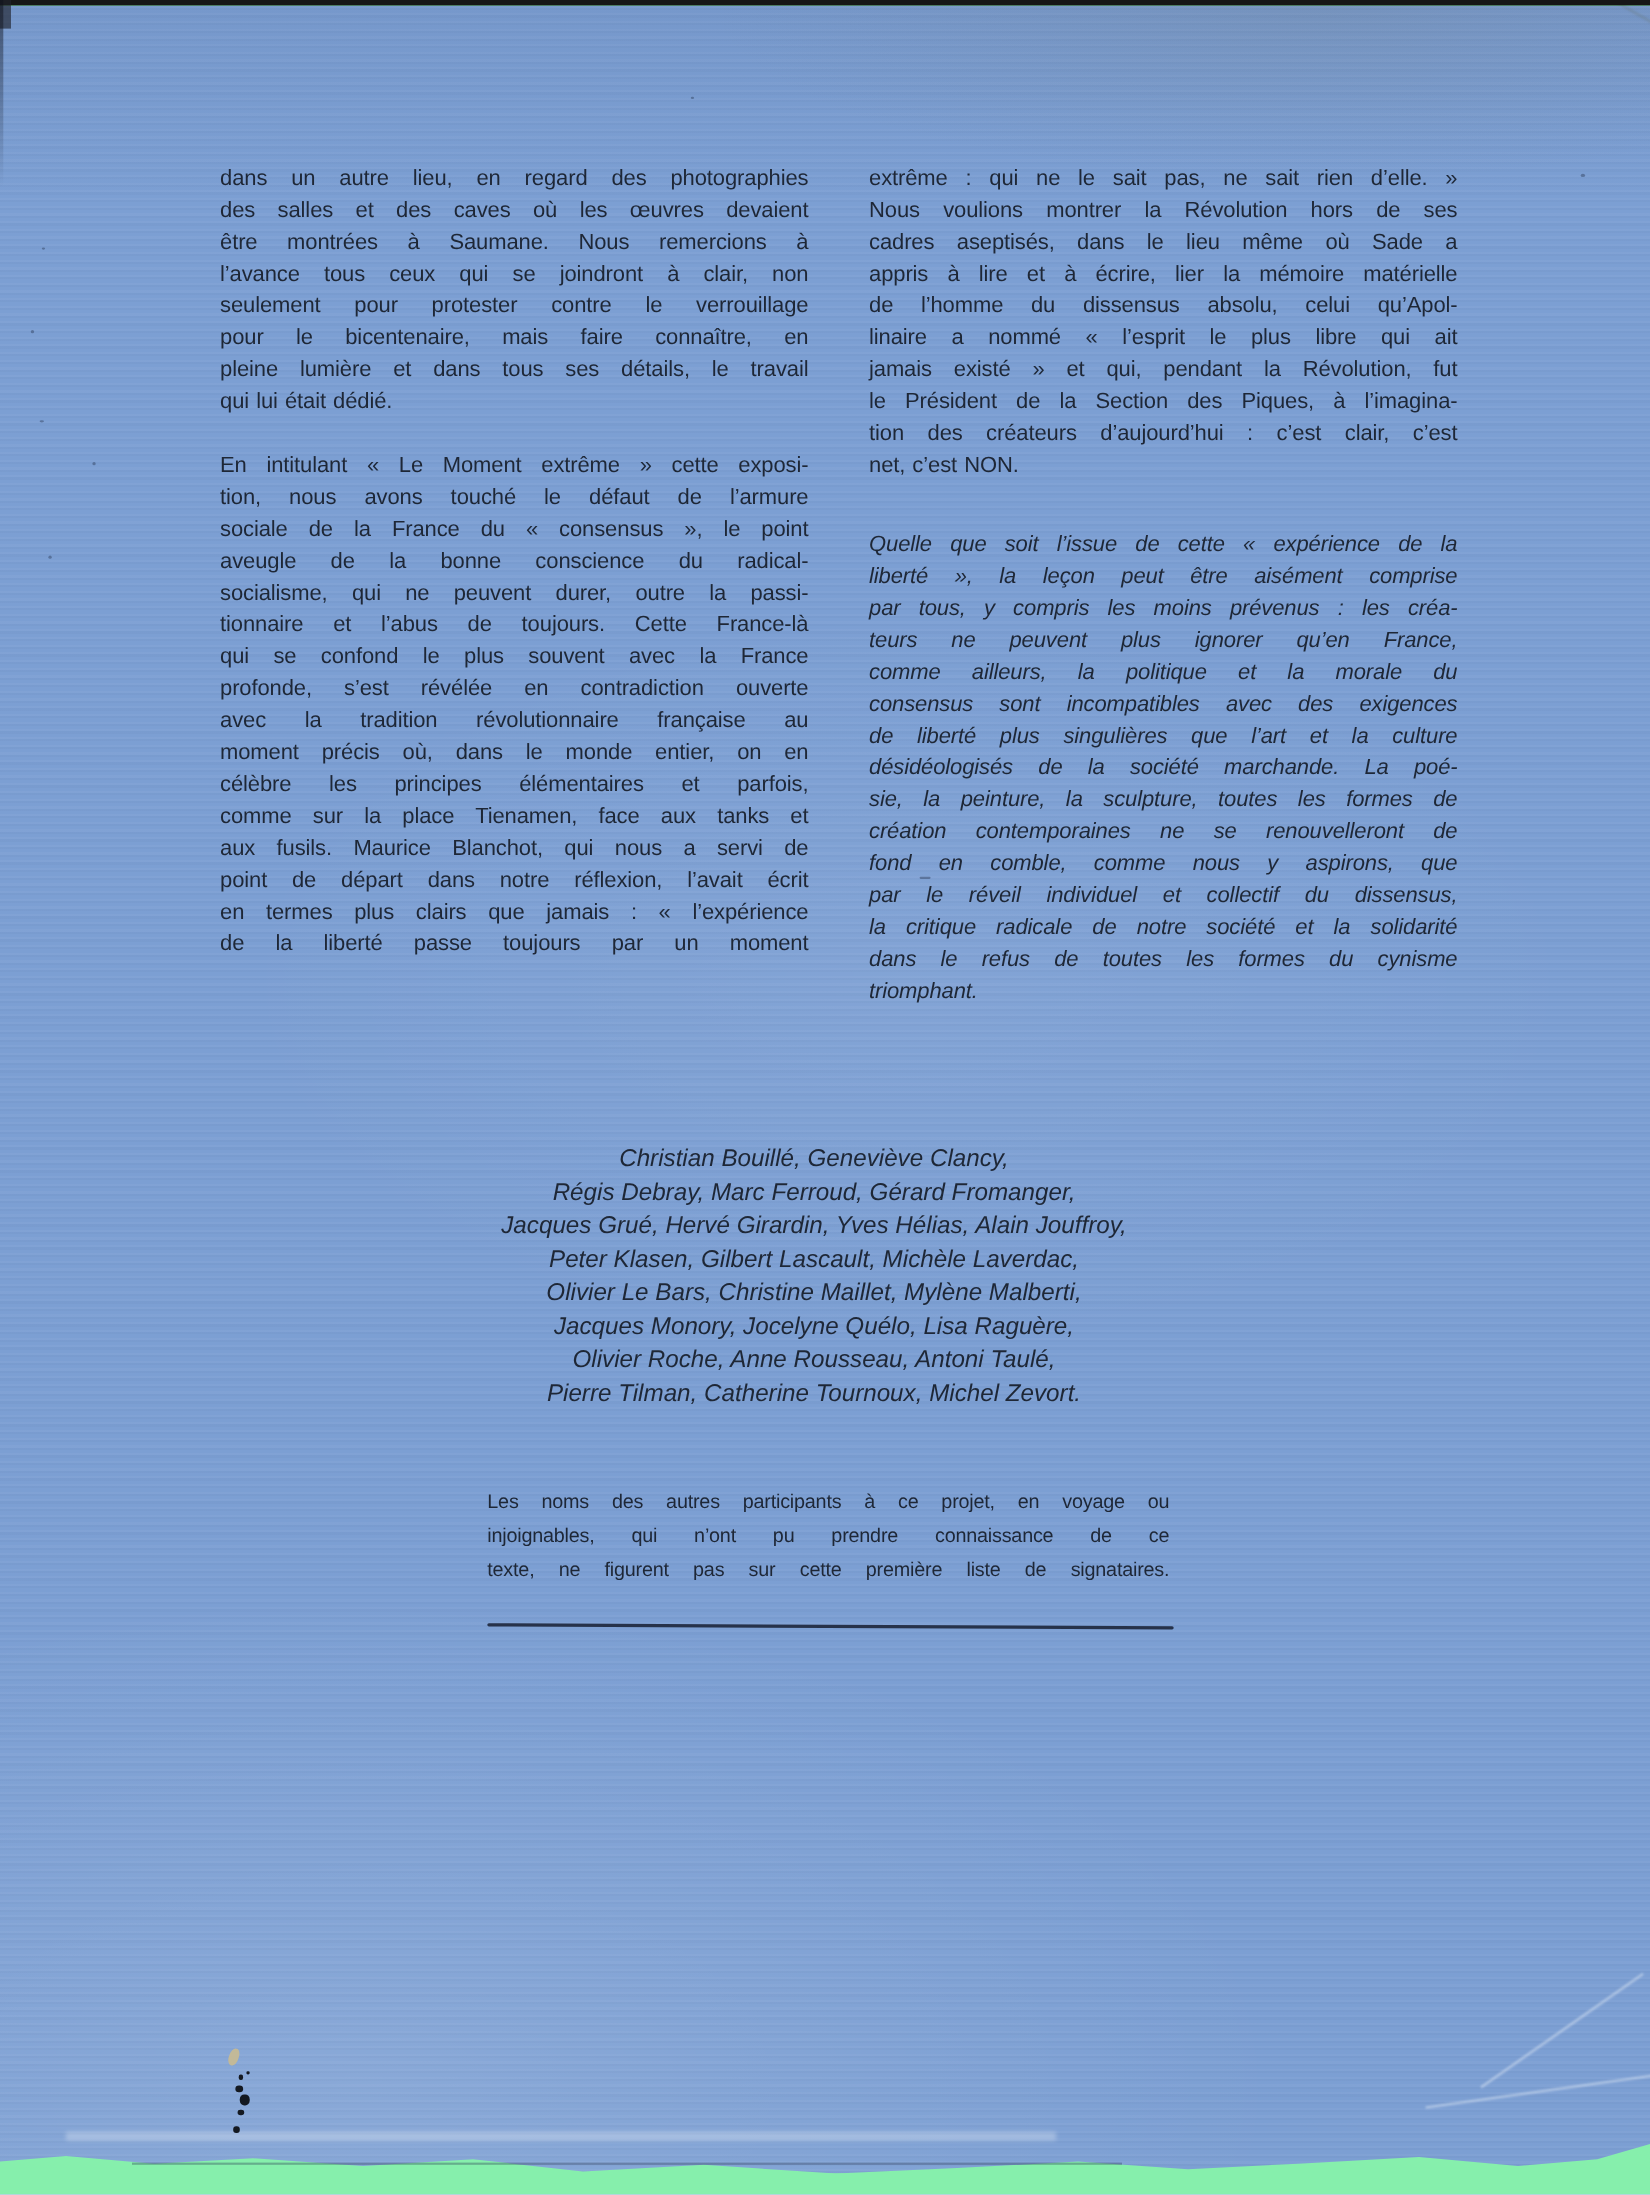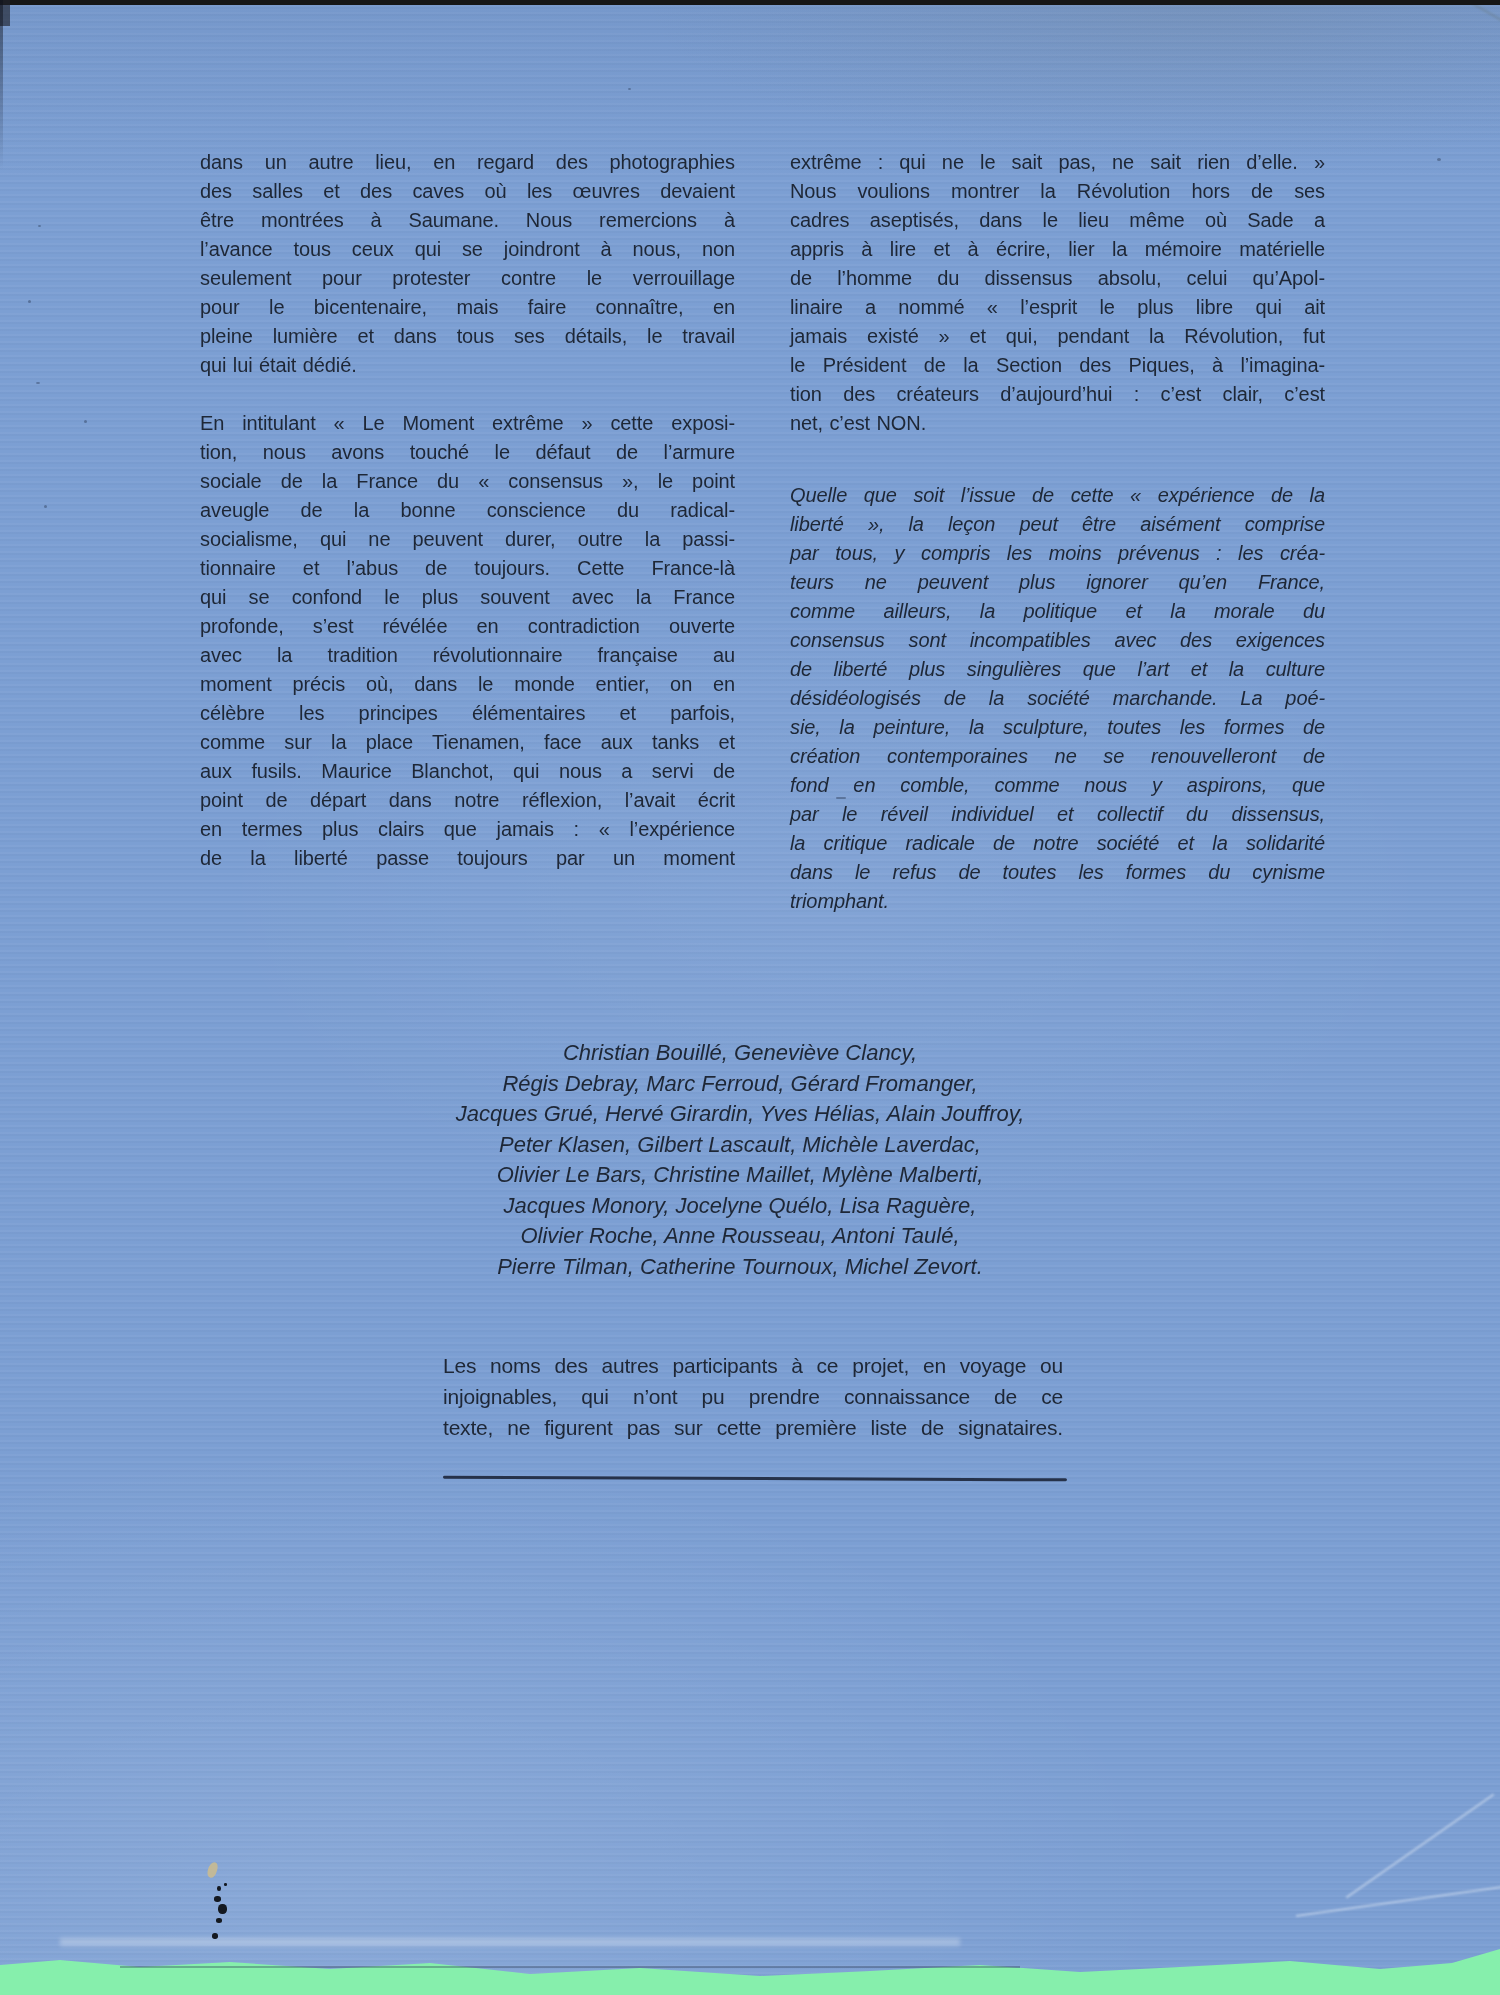--- a/index.html
+++ b/index.html
@@ -33,21 +33,21 @@
   .col-right .para + .para{margin-top:43px;font-style:italic;}
   .line{text-align:justify;text-align-last:justify;white-space:normal;}
   .line.last{text-align-last:left;}
   .justify-last .line.last{text-align-last:justify;}
 
   .signatories{position:absolute;left:240px;top:1038px;width:1000px;color:var(--ink,#1e2736);
     font-size:22px;line-height:30.5px;font-style:italic;z-index:3;}
   .signatories .line{text-align:left;text-align-last:center;}
 
   .note{position:absolute;left:443px;top:1350px;width:620px;color:var(--ink,#1e2736);
-    font-size:21px;line-height:31px;letter-spacing:-0.2px;z-index:3;}
+    font-size:18px;line-height:31px;letter-spacing:-0.2px;z-index:3;}
 
   .rule{position:absolute;left:443px;top:1477px;width:624px;height:3px;background:var(--rule,#26324a);
     transform:rotate(0.25deg);border-radius:2px;z-index:3;}
 
   
   .dot{position:absolute;background:#141921;border-radius:45%;z-index:4;}
   .speck{position:absolute;background:rgba(30,42,66,.38);border-radius:50%;z-index:4;}
   .tan-fleck{position:absolute;left:208px;top:1862px;width:9px;height:16px;background:#cdbc8d;opacity:.85;border-radius:60% 40% 55% 45%;transform:rotate(14deg);z-index:4;}
   .crease{position:absolute;background:rgba(235,242,250,.5);filter:blur(1px);z-index:2;}
   .bottom-shade{position:absolute;left:60px;top:1938px;width:900px;height:8px;background:rgba(255,255,255,.28);filter:blur(2px);z-index:2;}
@@ -85,21 +85,21 @@
   <div class="speck" style="left:38px;top:225px;width:3px;height:2px;"></div>
   <div class="speck" style="left:28px;top:300px;width:3px;height:3px;"></div>
   <div class="speck" style="left:36px;top:382px;width:4px;height:2px;"></div>
   <div class="speck" style="left:44px;top:505px;width:3px;height:3px;"></div>
 
   <div class="col col-left">
     <div class="para">
         <div class="line">dans un autre lieu, en regard des photographies</div>
         <div class="line">des salles et des caves où les œuvres devaient</div>
         <div class="line">être montrées à Saumane. Nous remercions à</div>
-        <div class="line">l’avance tous ceux qui se joindront à nous, non</div>
+        <div class="line">l’avance tous ceux qui se joindront à clair, non</div>
         <div class="line">seulement pour protester contre le verrouillage</div>
         <div class="line">pour le bicentenaire, mais faire connaître, en</div>
         <div class="line">pleine lumière et dans tous ses détails, le travail</div>
         <div class="line last">qui lui était dédié.</div>
       </div>
     <div class="para justify-last">
         <div class="line">En intitulant « Le Moment extrême » cette exposi-</div>
         <div class="line">tion, nous avons touché le défaut de l’armure</div>
         <div class="line">sociale de la France du « consensus », le point</div>
         <div class="line">aveugle de la bonne conscience du radical-</div>

